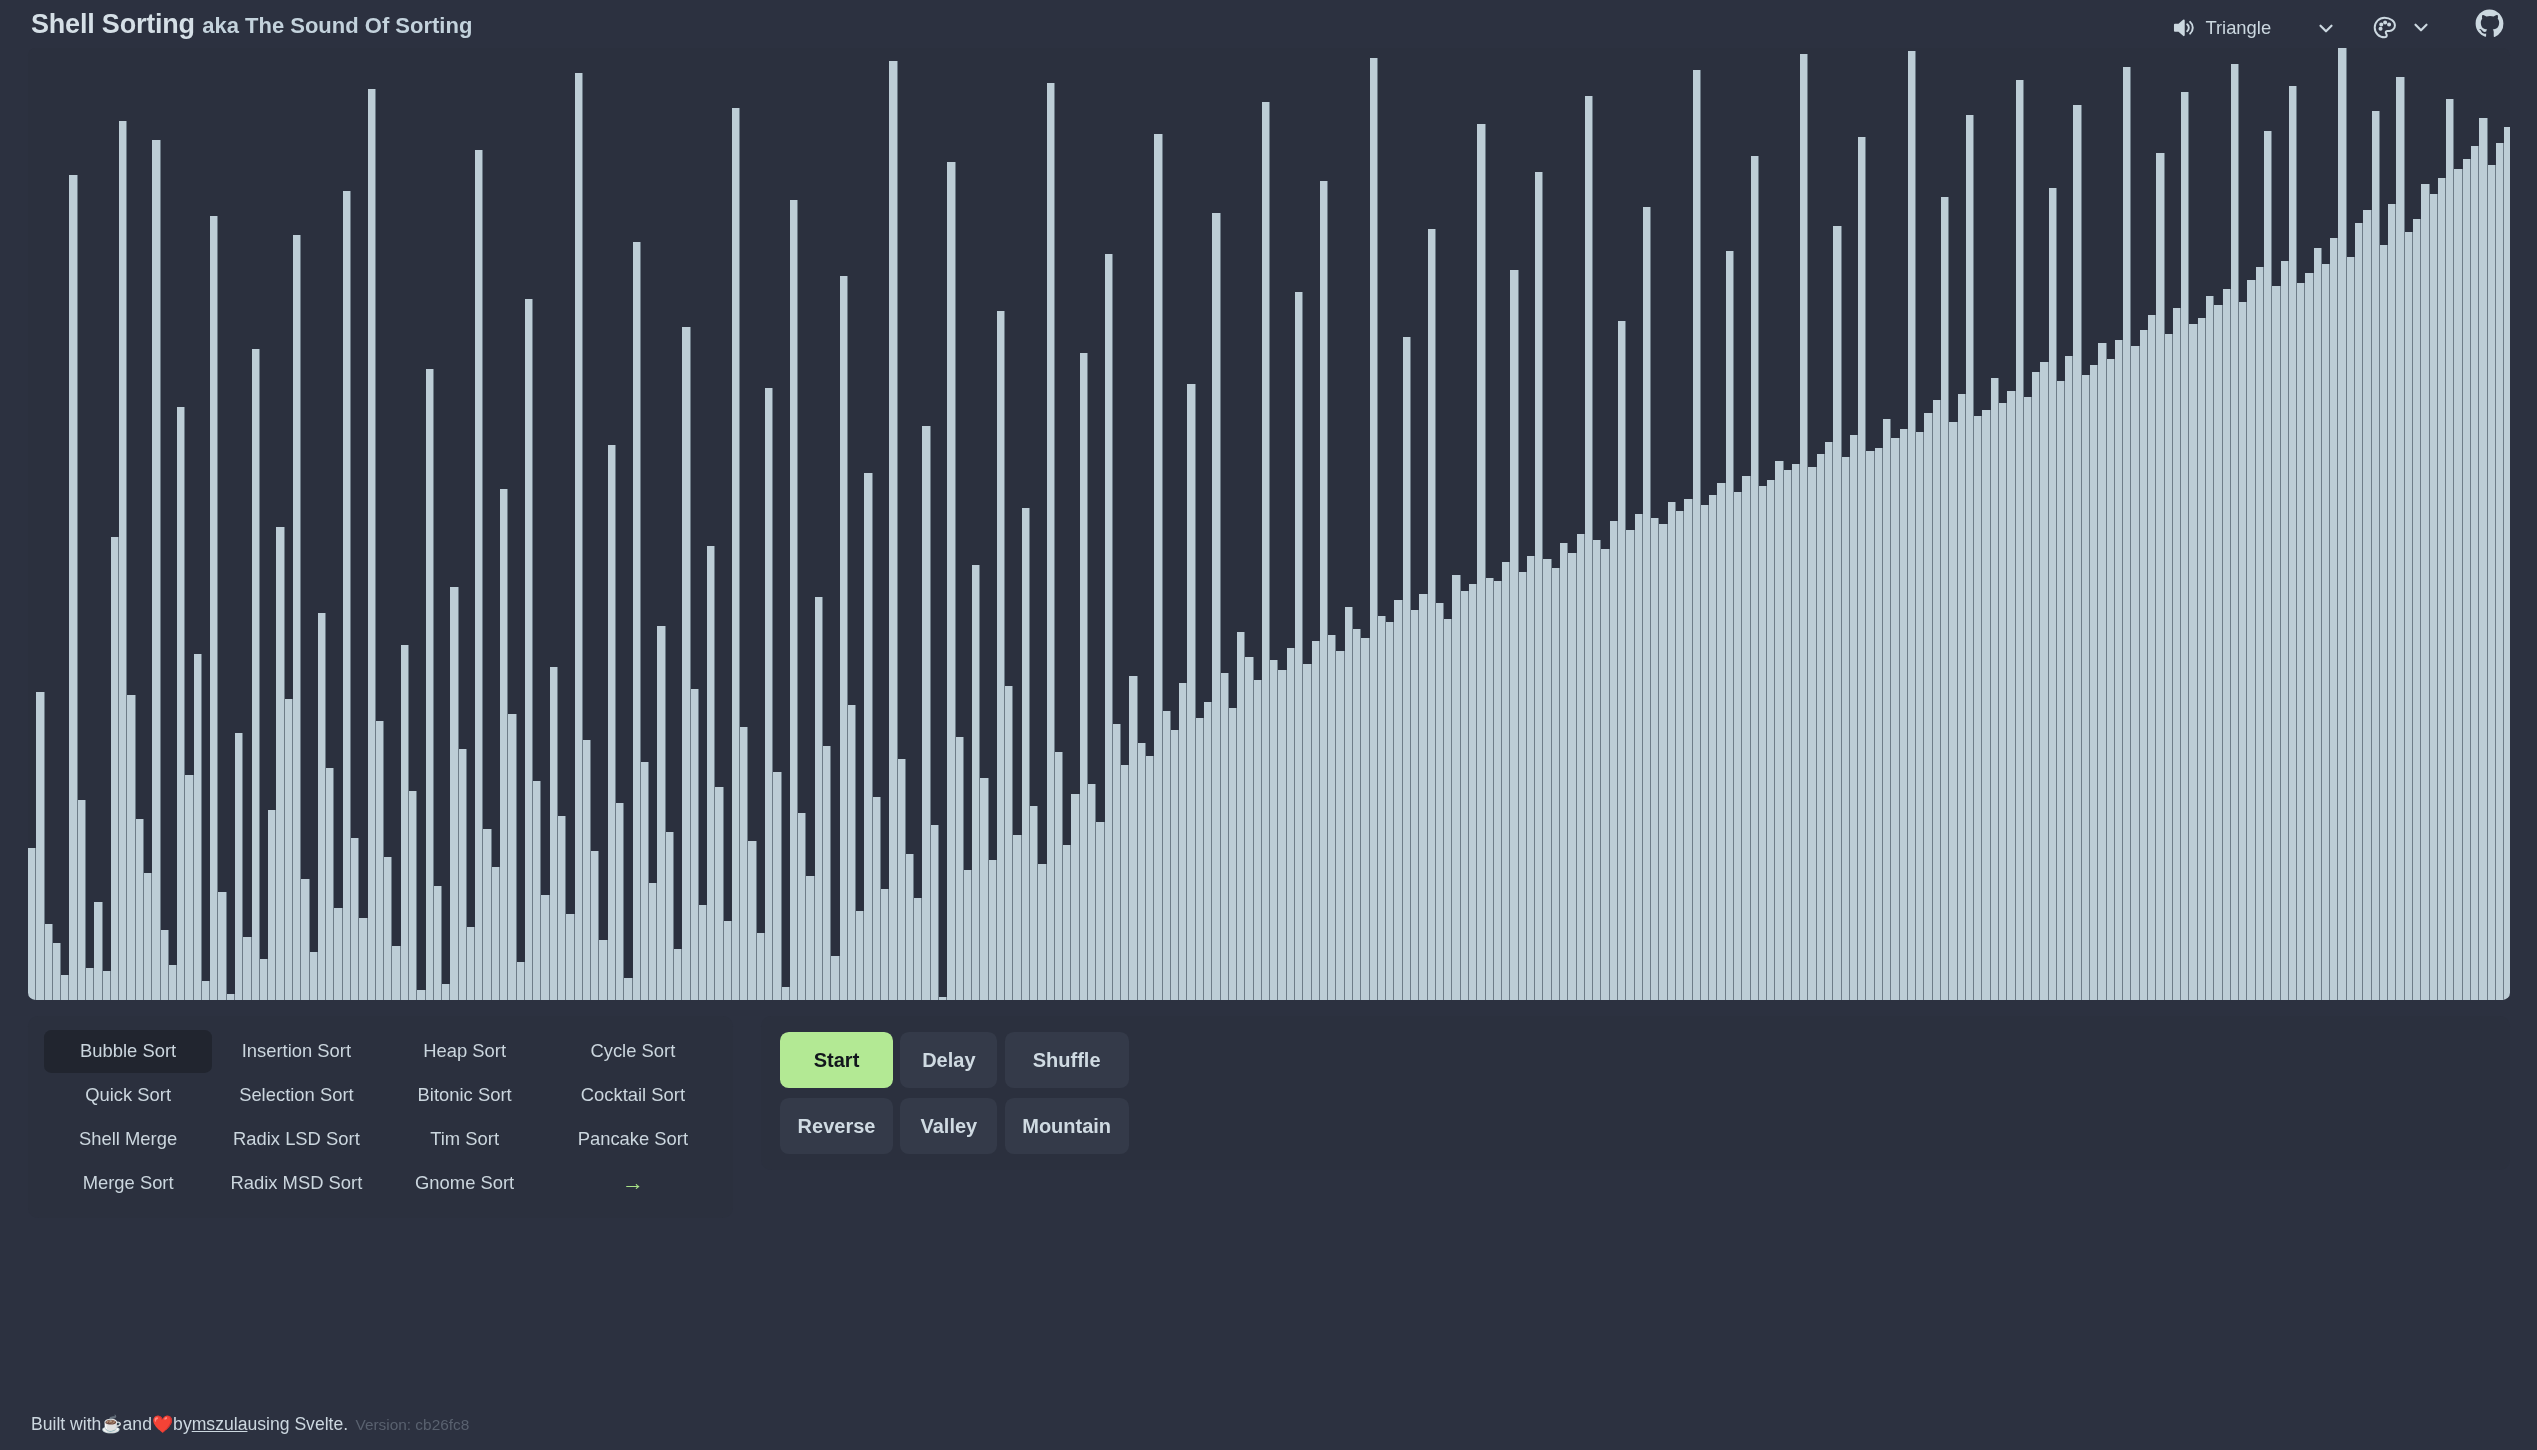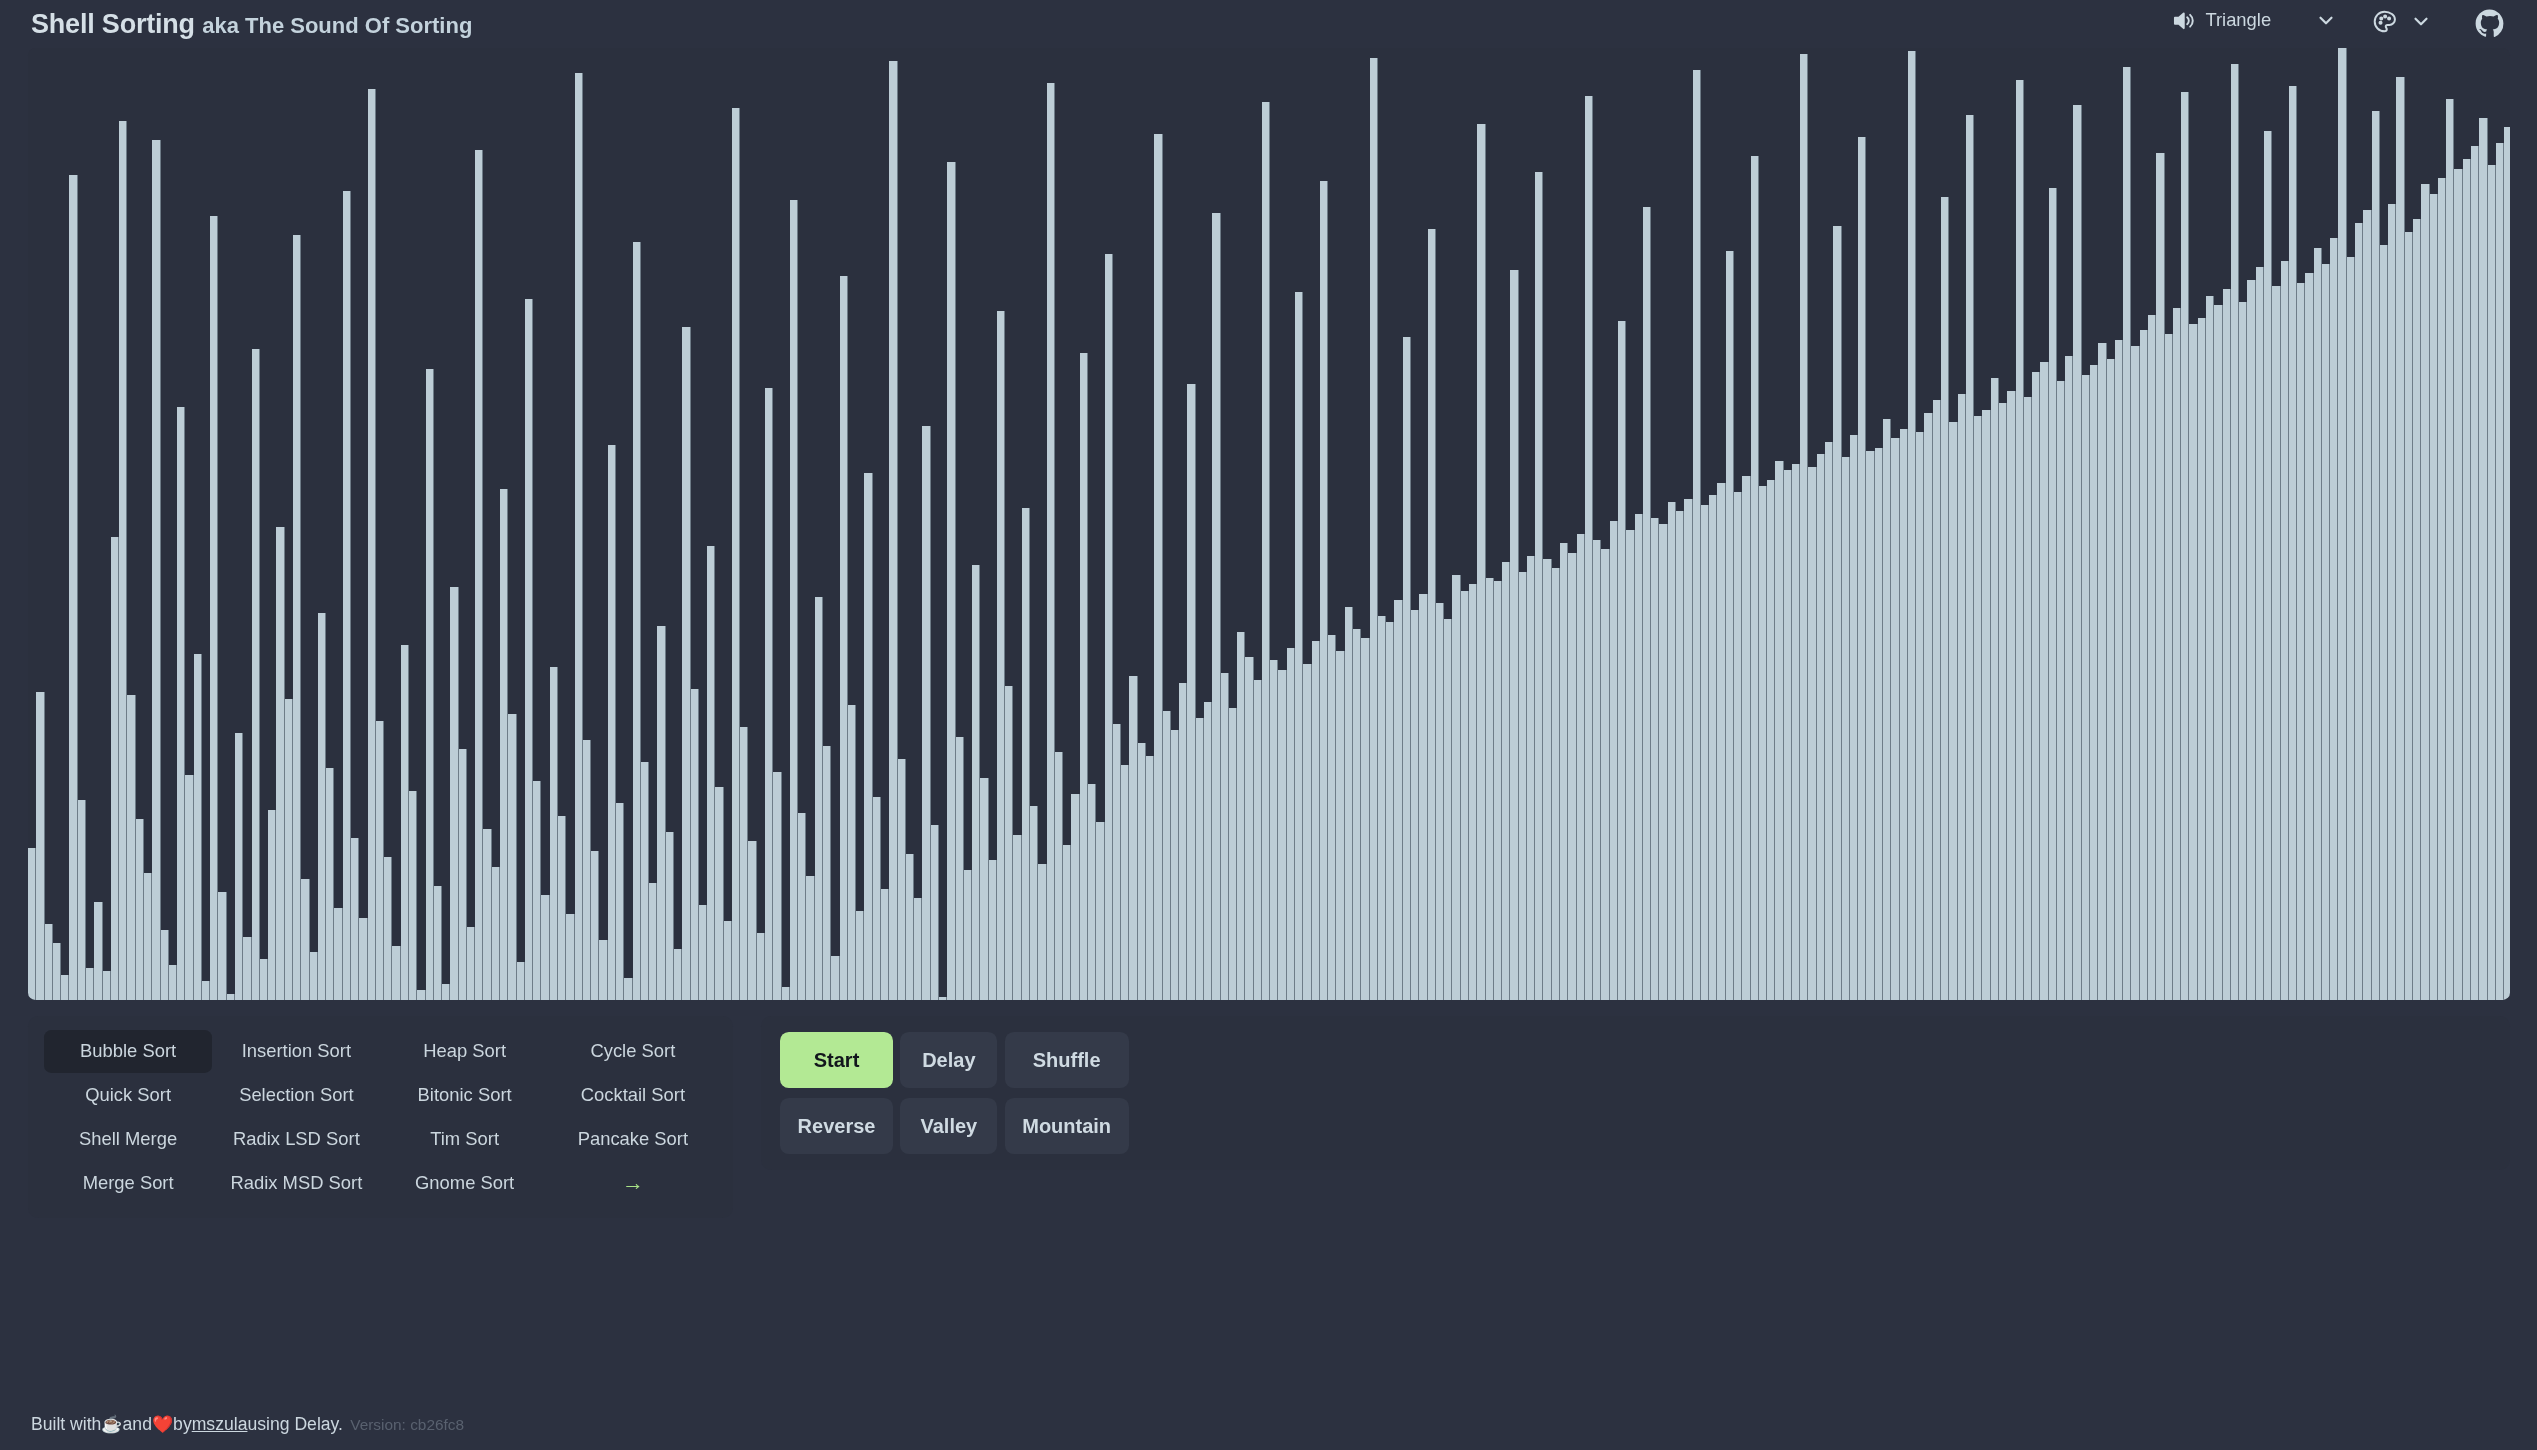--- a/index.html
+++ b/index.html
@@ -32,21 +32,21 @@
     letter-spacing: -0.2px;
   }
   #app-subtitle {
     font-size: 22px;
     font-weight: bold;
     color: #c3d2dc;
   }
   #header-spacer { flex: 1 1 auto; }
   #header-controls {
     display: flex;
-    align-items: flex-start;
+    align-items: flex-end;
     gap: 15px;
   }
   .hdr-group {
     display: flex;
     align-items: center;
     gap: 9.5px;
     padding: 4.4px 10.3px;
     border-radius: 5.9px;
     cursor: pointer;
   }
@@ -629,16 +629,16 @@
 
 </div>
 
 <div id="footer">
   <span>Built with </span>
   <span class="em">☕</span>
   <span> and </span>
   <span class="em">❤️</span>
   <span> by </span>
   <a href="#">mszula</a>
-  <span> using Delay.</span>
+  <span> using Svelte.</span>
   <span id="version">Version: cb26fc8</span>
 </div>
 
 
 </body></html>

